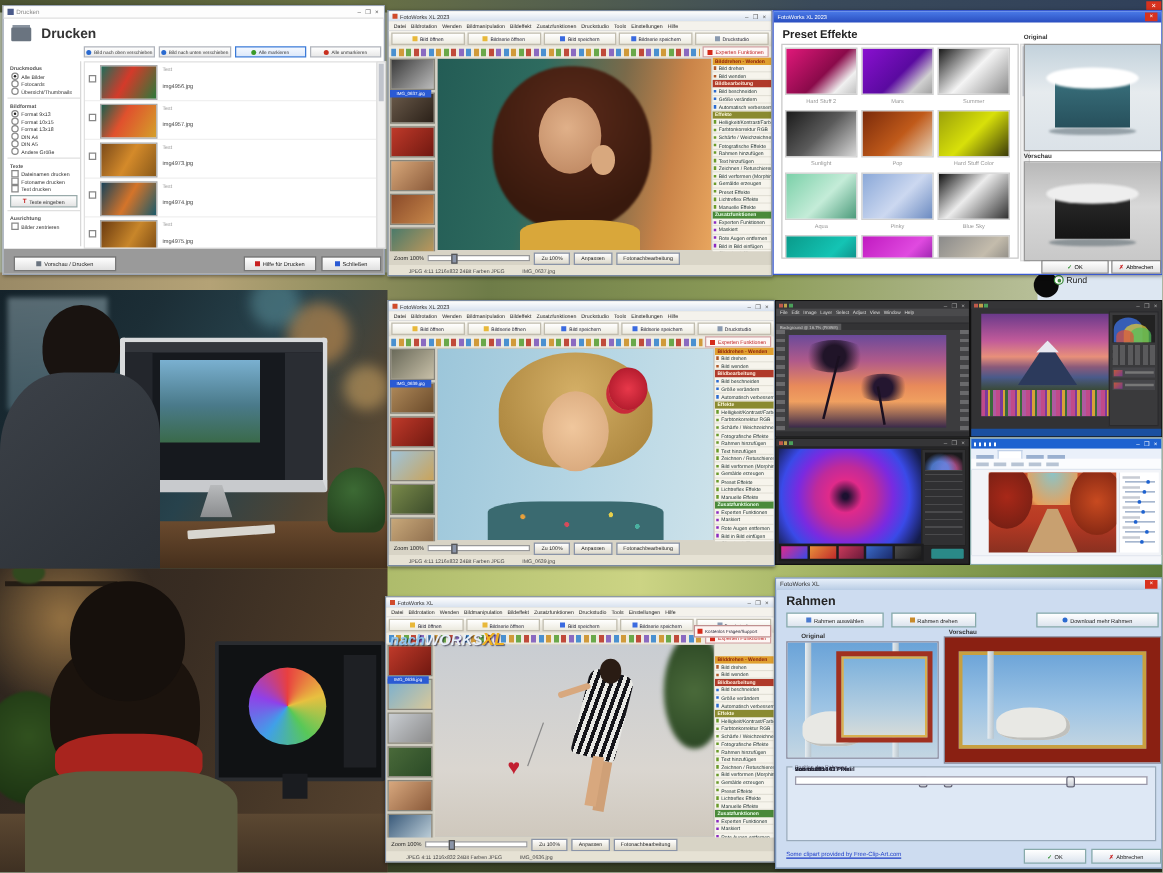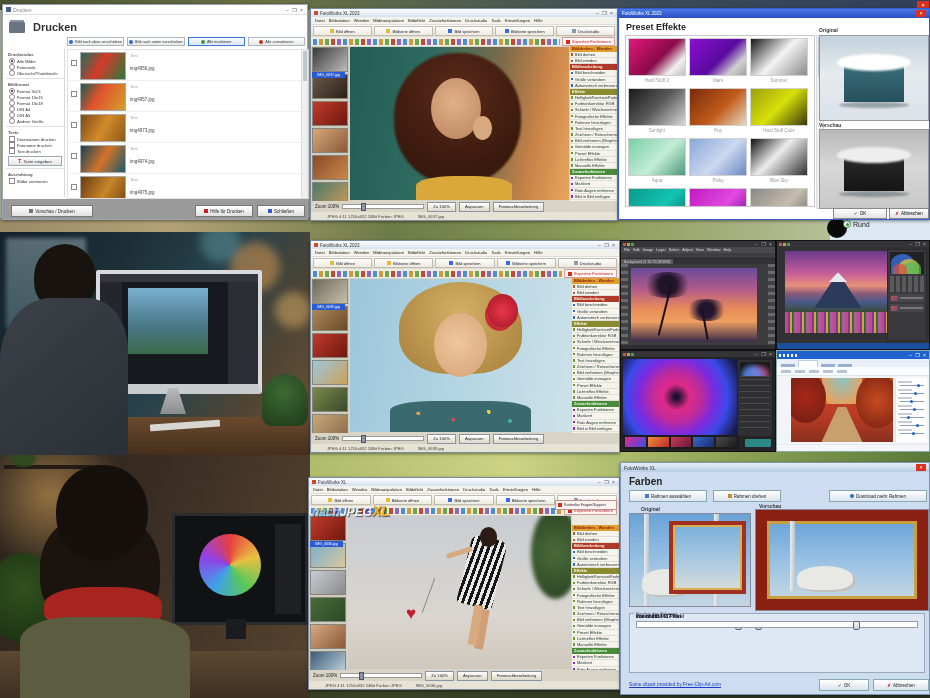--- a/index.html
+++ b/index.html
@@ -772,21 +772,21 @@
       </div>
       </div>
     <div class="ed-icons">
       <div class="ic-strip"></div>
       <div class="expert-btn">
         <i></i>
         <span>Experten Funktionen</span>
       </div>
     </div>
     <div class="fw-logo">
-      <span class="lf">nach</span><span class="lw">JPEG</span><span class="lx">XL</span>
+      <span class="lf">nach</span><span class="lw">WORKS</span><span class="lx">XL</span>
     </div>
     <div class="support-btn">
       <i></i>
       <span>Kostenlos Fragen/Support</span>
     </div>
     <div class="ed-body">
       <div class="ed-thumbs">
         <div>
 
         <div class="th" style="background: linear-gradient(135deg, rgb(192, 58, 42), rgb(112, 24, 16));"></div>
@@ -1090,21 +1090,21 @@
         </div>
     </div>
     <div class="d-status"></div>
   </div>
 
   <div class="win" id="frames">
     <div class="fr-title">
       <span class="fr-title-tx">FotoWorks XL</span>
       <span class="closebox pr-close">×</span>
     </div>
-    <div class="fr-heading">Farben</div>
+    <div class="fr-heading">Rahmen</div>
     <div class="fr-btn" id="fr-select">
       <i class="sq" style="background:#4a7ad0;"></i>
       <span>Rahmen auswählen</span>
     </div>
     <div class="fr-btn" id="fr-rotate">
       <i class="sq" style="background:#c88a2a;"></i>
       <span>Rahmen drehen</span>
     </div>
     <div class="fr-btn" id="fr-download">
       <i class="sq" style="background:#2a6ad0;border-radius:50%;"></i>

